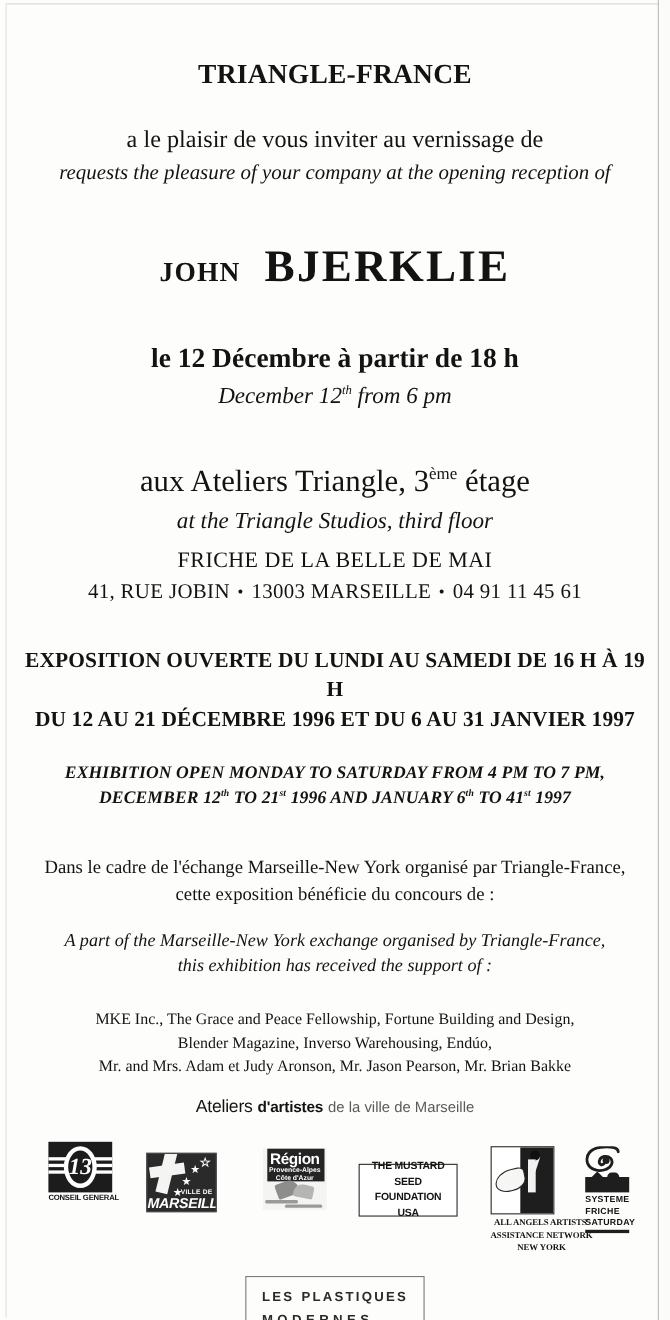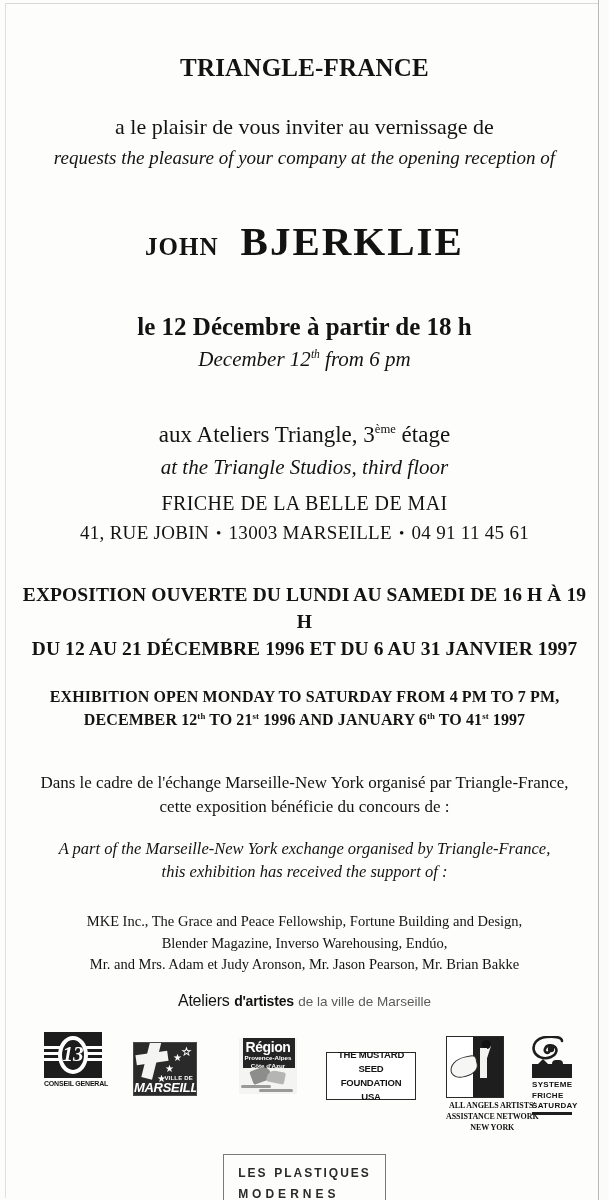--- a/index.html
+++ b/index.html
@@ -91,21 +91,21 @@
     font-size: 21px;
     margin-top: 6px;
   }
   sup.ord {
     font-size: 0.55em;
     vertical-align: super;
     line-height: 0;
   }
   .venue-fr {
     text-align: center;
-    font-size: 23px;
+    font-size: 28px;
     margin-top: 50px;
   }
   .venue-en {
     text-align: center;
     font-style: italic;
     font-size: 21px;
     margin-top: 7px;
   }
   .venue-place {
     text-align: center;
@@ -124,20 +124,21 @@
   .hours-fr {
     text-align: center;
     font-weight: bold;
     font-size: 19.5px;
     line-height: 1.38;
     margin-top: 38px;
     letter-spacing: 0.1px;
   }
   .hours-en {
     text-align: center;
+    font-style: italic;
     font-weight: bold;
     font-size: 16px;
     line-height: 1.45;
     margin-top: 22px;
     letter-spacing: 0.1px;
   }
 
   .support-fr {
     text-align: center;
     font-size: 17px;

